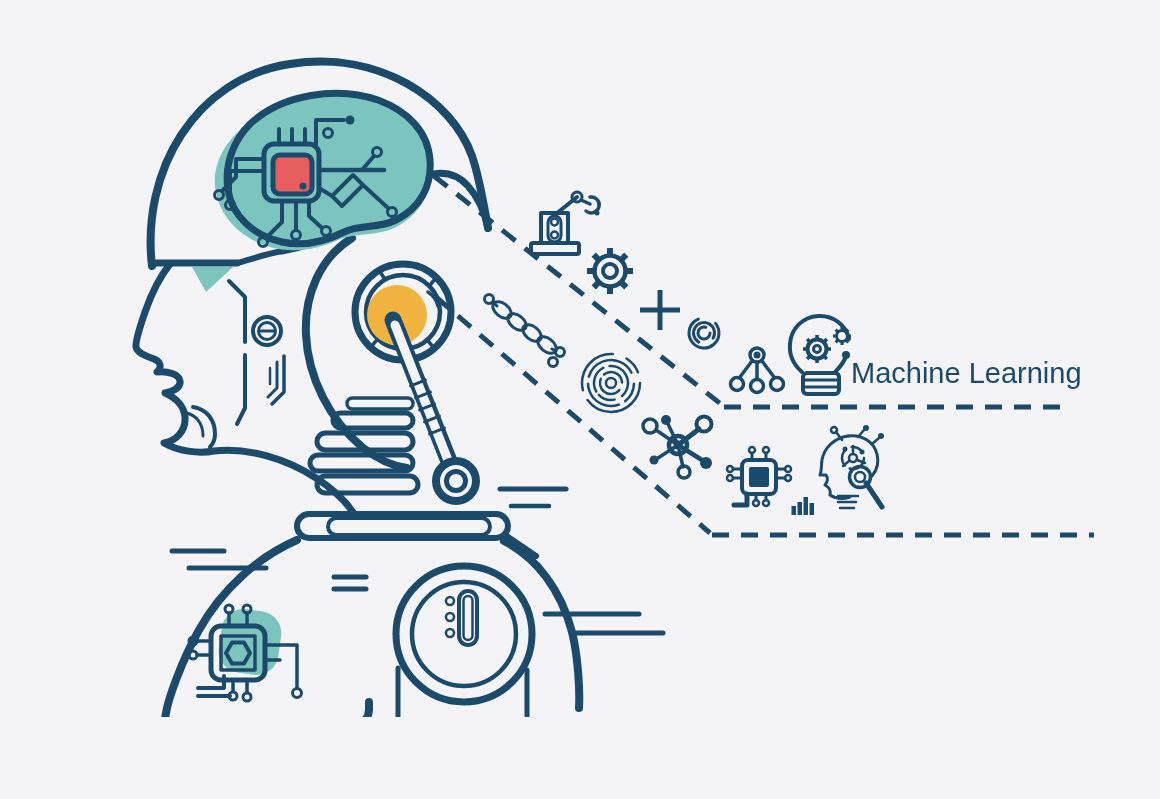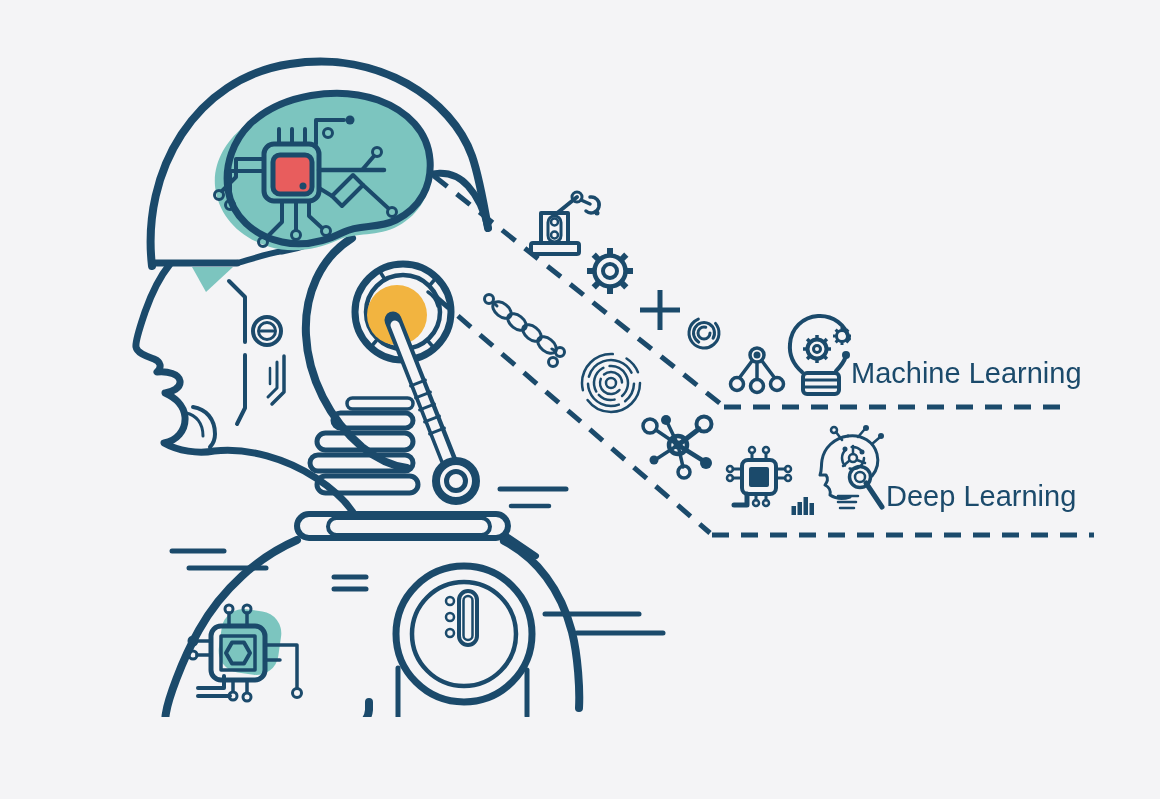--- a/index.html
+++ b/index.html
@@ -370,14 +370,13 @@
       <circle class="stk w25" cx="860" cy="477" r="5"></circle>
       <line class="stk w5" x1="866" y1="483" x2="882" y2="507"></line>
       <line class="stk w25" x1="838" y1="496" x2="858" y2="496"></line>
       <line class="stk w25" x1="838" y1="502" x2="856" y2="502"></line>
       <line class="stk w25" x1="840" y1="508" x2="854" y2="508"></line>
     </g>
   </g>
 </svg>
 
 <div class="label" id="ml-label">Machine Learning</div>
-<div class="label" id="dl-label">Deep Learning</div>
 </div>
 
 </body></html>

